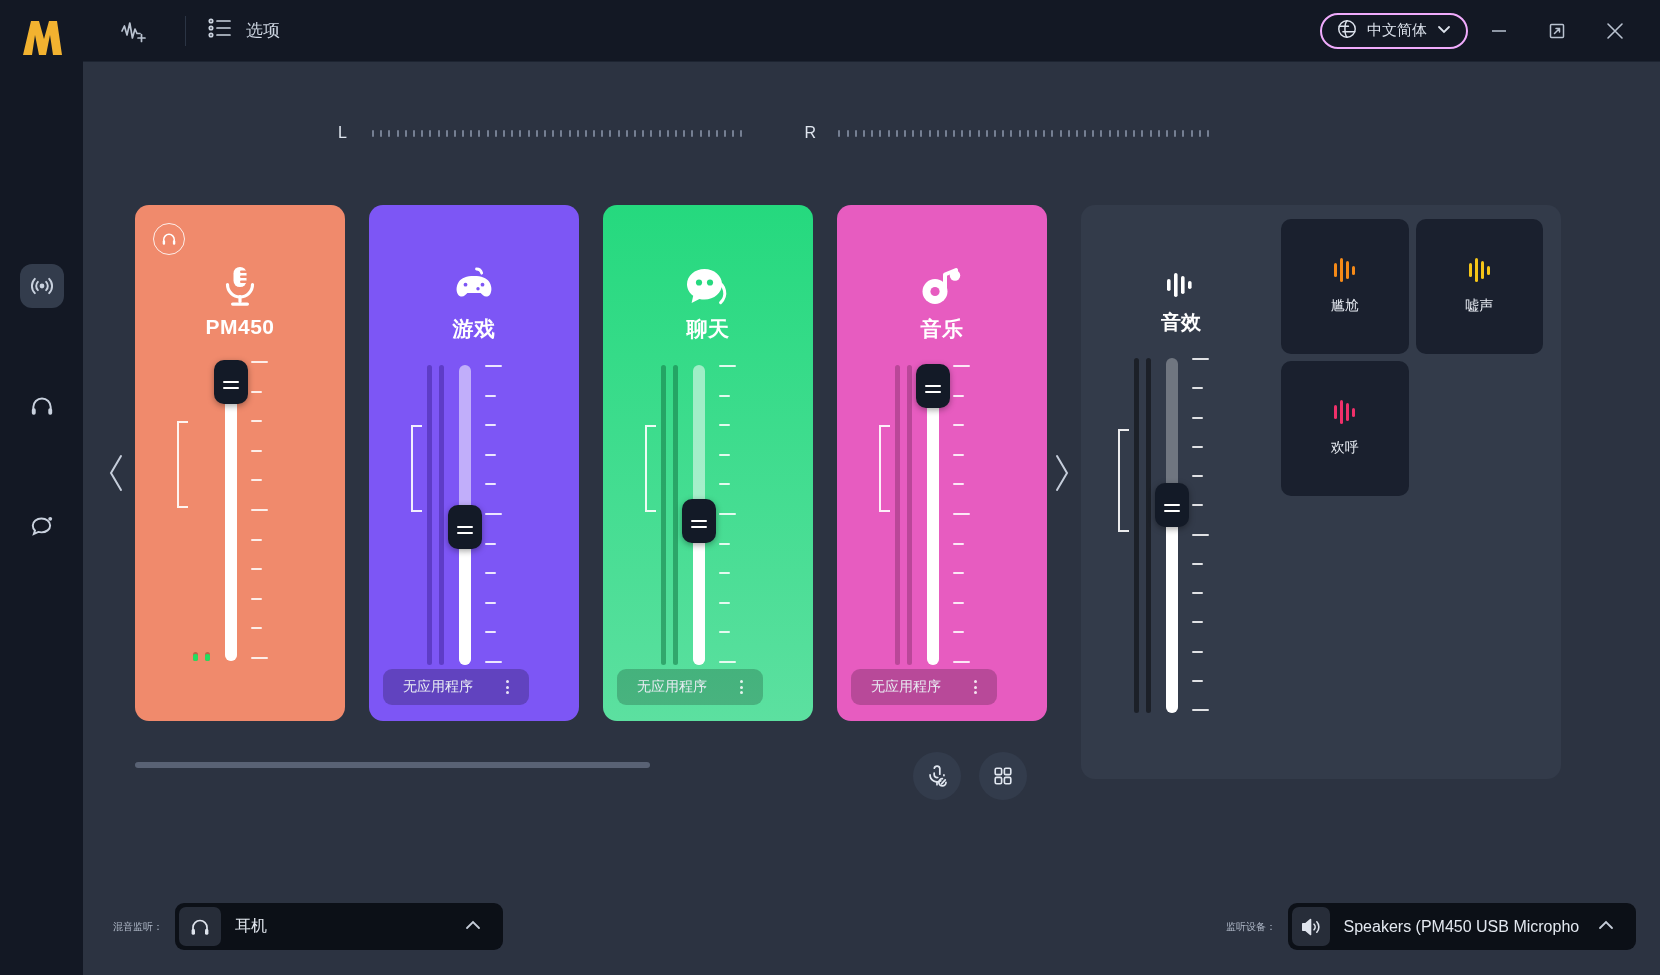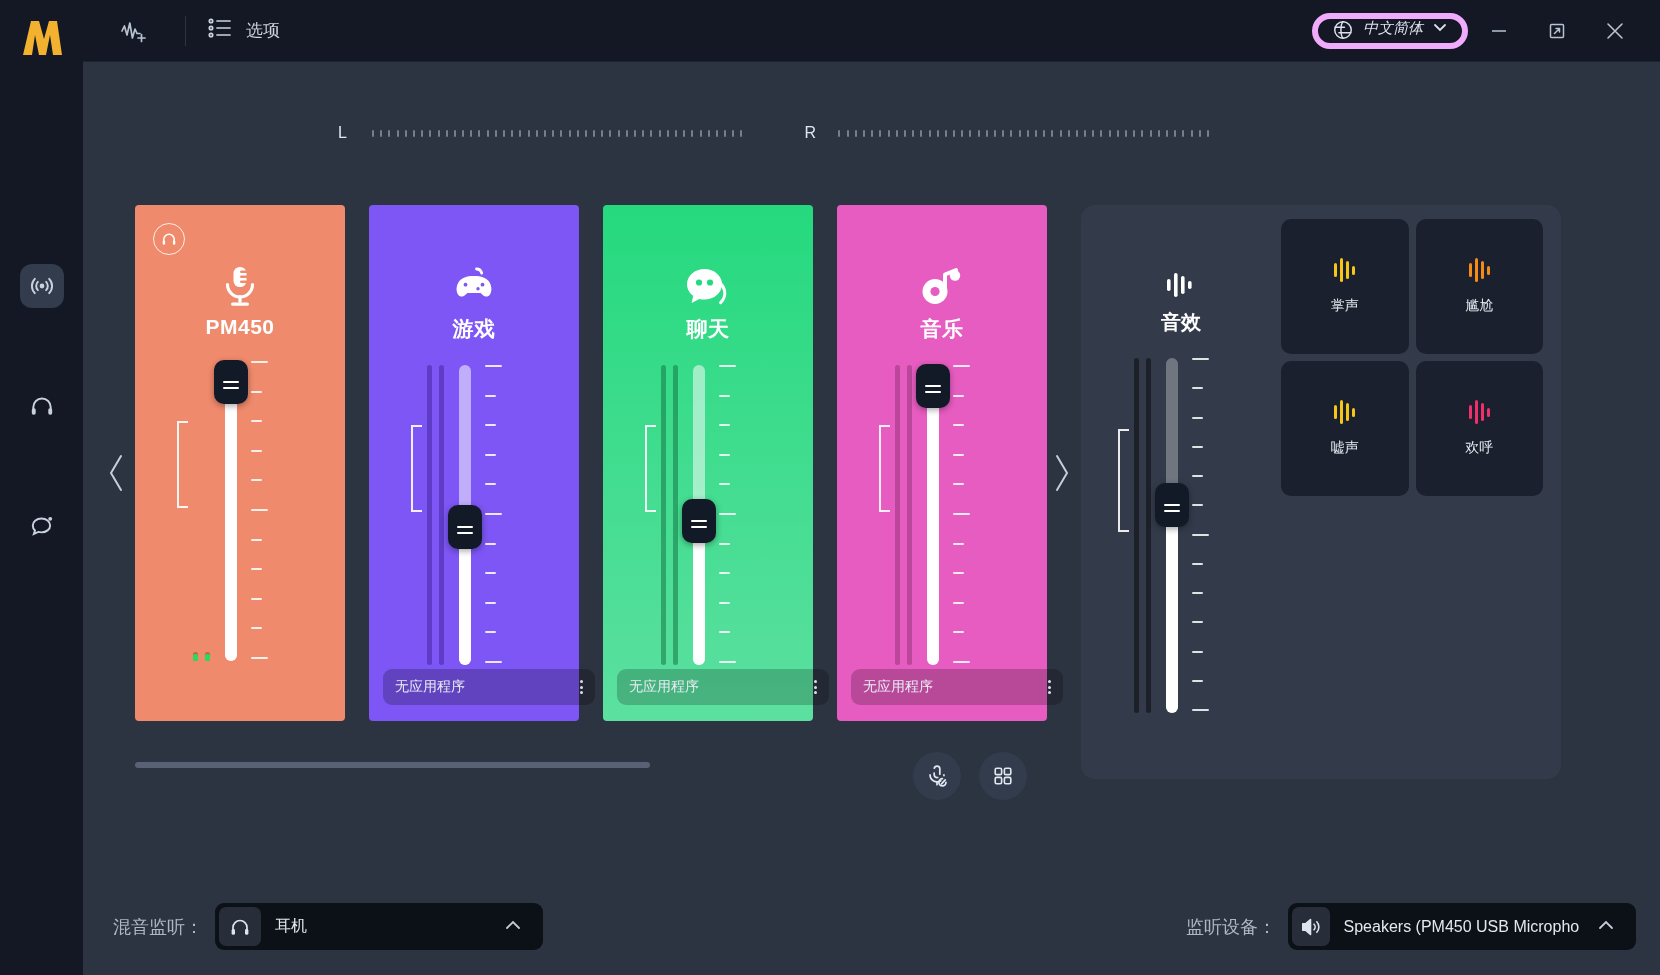--- a/index.html
+++ b/index.html
@@ -33,40 +33,40 @@
     background:#131824; display:flex; align-items:center;
     border-bottom:1px solid #1d2431;
   }
   .tb-icon-btn {
     width:46px;height:40px;display:flex;align-items:center;justify-content:center;color:#b9c2d0;
   }
   .tb-sep { width:1px;height:30px;background:#2b3444; margin:0 22px 0 28px; }
   .tb-options { display:flex;align-items:center;gap:12px;color:#ccd4e0;font-size:17px; }
   .tb-right { margin-left:auto; display:flex; align-items:center; gap:4px; padding-right:18px; }
   .lang-pill {
-    display:flex;align-items:flex-start;gap:9px;
-    border:6px solid #f0abfc;border-radius:20px;height:36px;padding:0 14px;color:#dce2ec;font-size:15px;font-style:italic;
+    display:flex;align-items:center;gap:9px;
+    border:2px solid #f0abfc;border-radius:20px;height:36px;padding:0 14px;color:#dce2ec;font-size:15px;
   }
   .win-btn { width:54px;height:44px;display:flex;align-items:center;justify-content:center;color:#b9c2d0; }
 
   
   .content { position:absolute; left:83px; top:62px; right:0; bottom:97px; background:#2c3341; }
 
   
   .lr-row { position:absolute; left:255px; top:62px; display:flex; align-items:center; gap:0; }
   .lr-group { display:flex; align-items:center; }
   .lr-label { color:#dfe5ee; font-size:16px; width:34px; }
   .dots { display:flex; gap:6.2px; align-items:center; }
   .dot { width:2px;height:7px;background:#757f92;border-radius:1px; }
   .lr-gap { width:62px; }
 
   
   .strips { position:absolute; left:52px; top:143px; display:flex; gap:24px; }
   .strip {
-    width:210px; height:516px; border-radius:4px; position:relative;
+    width:210px; height:516px; border-radius:14px; position:relative;
     display:flex; flex-direction:column; align-items:center;
   }
   .strip-mon {
     position:absolute; left:18px; top:18px; width:32px;height:32px;border-radius:50%;
     border:1.6px solid rgba(255,255,255,.85); display:flex;align-items:center;justify-content:center;
     color:#fff;
   }
   .strip-icon { margin-top:60px; height:44px; display:flex; align-items:center; justify-content:center; color:#fff; }
   .strip-title { margin-top:6px; font-size:21px; font-weight:bold; color:#fff; letter-spacing:.5px; }
 
@@ -85,22 +85,22 @@
   .knob {
     position:absolute; left:-11px; width:34px;height:44px;border-radius:10px;background:#131a27;
     box-shadow:0 2px 6px rgba(0,0,0,.35); display:flex;align-items:center;justify-content:center;
   }
   .knob i { display:block; width:16px;height:2px;background:#fff;border-radius:1px;position:relative; }
   .knob i::after{content:"";position:absolute;left:0;top:6px;width:16px;height:2px;background:#fff;border-radius:1px;}
   .ticks { position:absolute; left:76px; top:0; height:100%; width:22px; }
   .tick { position:absolute; left:0; height:2px; background:rgba(255,255,255,.85); border-radius:1px; }
 
   .app-sel {
-    position:absolute; left:14px; bottom:16px; width:212px; height:36px; border-radius:9px;
-    display:flex; align-items:center; padding:0 12px; font-size:14px;
+    position:absolute; left:14px; bottom:16px; width:146px; height:36px; border-radius:9px;
+    display:flex; align-items:center; padding:0 20px; font-size:14px;
   }
   .app-sel .dots3 { margin-left:auto; display:flex;flex-direction:column;gap:2.5px; }
   .app-sel .dots3 span { width:3px;height:3px;border-radius:50%;background:rgba(255,255,255,.85); display:block;}
 
   .arrow-nav { position:absolute; color:#c6cedb; font-size:30px; top:388px; }
   .arrow-left { left:22px; }
   .arrow-right { left:968px; }
 
   
   .hscroll { position:absolute; left:52px; top:700px; width:920px; height:6px; background:transparent; }
@@ -129,21 +129,21 @@
   .wave span { width:3px; border-radius:1.5px; display:block; }
   .fx-pager {
     position:absolute; right:18px; bottom:14px; width:280px; height:36px;
     display:flex; align-items:center; justify-content:space-between; padding:0 28px;
     color:#aeb7c6; font-size:17px;
   }
   .pg-arrow { font-size:22px; color:#aeb7c6; }
 
   
   .bottom { position:absolute; left:83px; bottom:0; right:0; height:97px; background:#2c3341; display:flex; align-items:center; }
-  .bb-label { color:#aeb7c6; font-size:18px; margin-left:30px; }
+  .bb-label { color:#aeb7c6; font-size:10px; margin-left:30px; }
   .device-box {
     height:47px; border-radius:9px; background:#0c1017; display:flex; align-items:center;
     padding:4px; margin-left:12px;
   }
   .device-icon { width:42px;height:39px;border-radius:7px;background:#272d39;display:flex;align-items:center;justify-content:center;color:#dfe4ed; }
   .device-name { font-size:16px; color:#e3e8f0; padding:0 14px; white-space:nowrap; overflow:hidden; }
   .device-caret { margin-left:auto; padding:0 16px; color:#c5ccd8; }
 </style>
 </head>
 <body>
@@ -599,29 +599,20 @@
               <div class="tick" style="width: 11px; top: 263px;"></div>
               <div class="tick" style="width: 11px; top: 293px;"></div>
               <div class="tick" style="width: 11px; top: 322px;"></div>
               <div class="tick" style="width: 17px; top: 351px;"></div>
             </div>
           </div>
       </div>
       <div class="fx-grid" id="fx-grid">
           <div class="fx-cell">
             <div class="wave">
-              <span style="height:14px;background:#F5C518"></span>
-              <span style="height:24px;background:#F5C518"></span>
-              <span style="height:18px;background:#F5C518"></span>
-              <span style="height:9px;background:#F5C518"></span>
-            </div>
-            <div class="fx-cell-label">掌声</div>
-          </div>
-          <div class="fx-cell">
-            <div class="wave">
               <span style="height:14px;background:#F58A18"></span>
               <span style="height:24px;background:#F58A18"></span>
               <span style="height:18px;background:#F58A18"></span>
               <span style="height:9px;background:#F58A18"></span>
             </div>
             <div class="fx-cell-label">尴尬</div>
           </div>
           <div class="fx-cell">
             <div class="wave">
               <span style="height:14px;background:#F5C518"></span>

